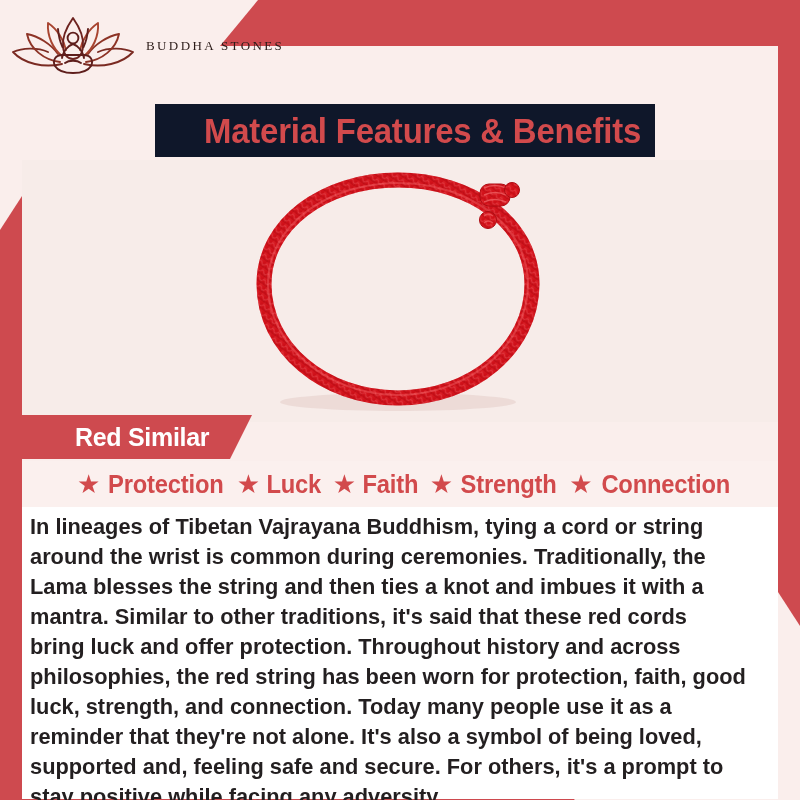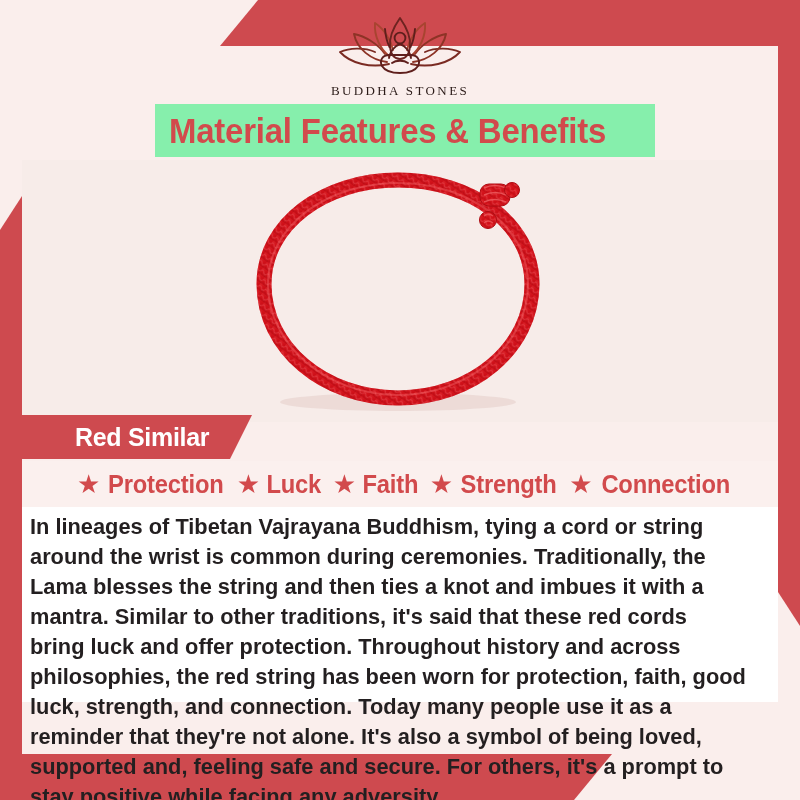--- a/index.html
+++ b/index.html
@@ -31,38 +31,38 @@
     clip-path:polygon(0 0,100% 0,calc(100% - 38px) 100%,0 100%);
   }
   .bar-left{
     left:0;top:196px;width:22px;height:604px;
     clip-path:polygon(0 34px,100% 0,100% 100%,0 100%);
   }
 
   
   .logo{
     position:absolute;left:0;top:8px;width:800px;
-    display:flex;flex-direction:column;align-items:center;
+    display:flex;align-items:center;
     z-index:5;
   }
   .logo-mark{width:146px;height:72px;display:block;}
   .logo-word{
     margin-top:3px;
     font-family:"Liberation Serif",serif;
     font-size:13px;letter-spacing:2.4px;
     color:#2b1b18;font-weight:400;
     white-space:nowrap;
   }
 
   
   .title-band{
     position:absolute;left:155px;top:104px;
     width:500px;height:53px;
-    background:#86efac;
-    display:flex;align-items:center;justify-content:flex-start;
+    background:#0f172a;
+    display:flex;align-items:center;justify-content:flex-end;
     z-index:4;
   }
   .title-text{
     font-family:"Liberation Sans Narrow","Liberation Sans",sans-serif;
     font-weight:700;
     font-size:35px;
     letter-spacing:-0.2px;
     color:#d24a4c;
     transform:scaleX(.94);
     white-space:nowrap;
@@ -123,21 +123,21 @@
     font-weight:700;
     font-size:25px;
     color:#d24a4c;
     transform:scaleX(.95);
     letter-spacing:-0.2px;
   }
 
   
   .body-panel{
     position:absolute;left:22px;top:507px;
-    width:756px;height:195px;
+    width:756px;height:292px;
     background:#ffffff;
     z-index:3;
   }
   .body-text{
     position:absolute;left:8px;top:5px;
     width:742px;
     font-family:"Liberation Sans Narrow","Liberation Sans",sans-serif;
     font-weight:700;
     font-size:22.6px;
     line-height:30px;

